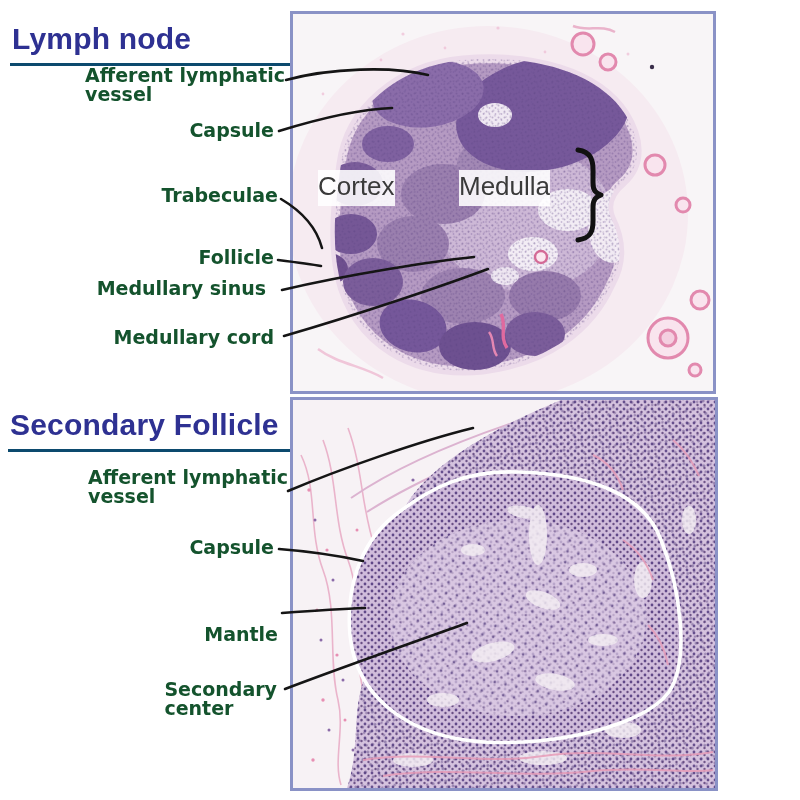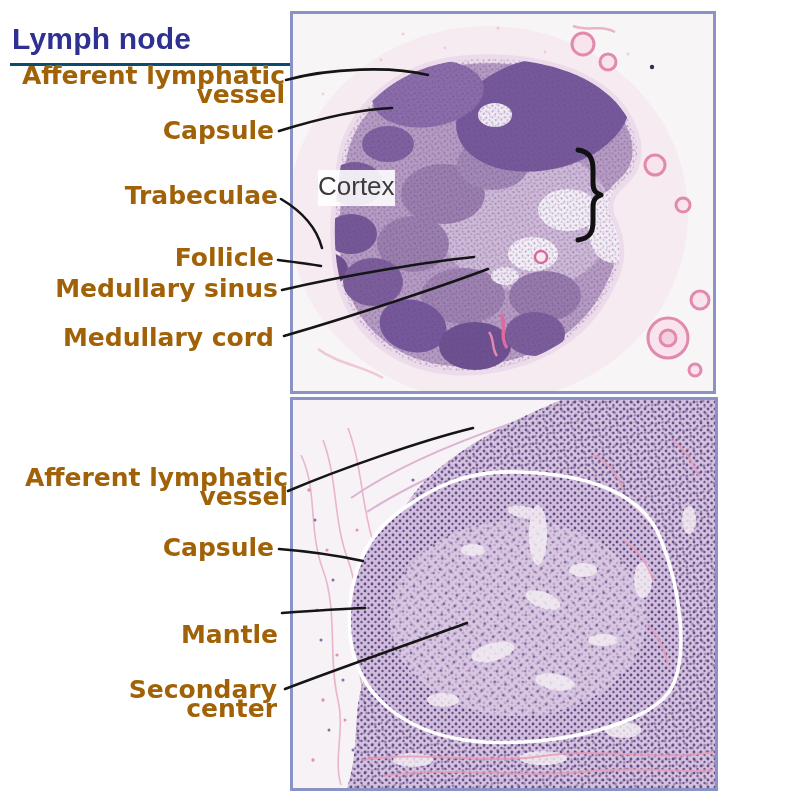--- a/index.html
+++ b/index.html
@@ -1,35 +1,36 @@
 <!DOCTYPE html>
 <html><head>
 <meta charset="utf-8">
 <style>
   html,body{margin:0;padding:0;background:#fff;}
   #stage{position:relative;width:800px;height:800px;background:#fff;overflow:hidden;
          font-family:"Liberation Sans",sans-serif;}
   .sec-title{position:absolute;font-family:"Liberation Sans",sans-serif;font-size:30px;
              font-weight:600;color:#2e3192;border-bottom:3px solid #0c4a6e;
              padding:0 0 7px 2px;letter-spacing:0.2px;}
-  .lbl{position:absolute;text-align:right;font-family:"DejaVu Sans",sans-serif;
-       font-weight:bold;font-size:25px;line-height:19px;color:#a16207;white-space:nowrap;}
+  .lbl{position:absolute;text-align:left;font-family:"DejaVu Sans",sans-serif;
+       font-weight:bold;font-size:19px;line-height:19px;color:#14532d;white-space:nowrap;}
   .micro{position:absolute;border:3px solid #8a92c6;background:#f8f5f7;}
   .micro svg{display:block;}
   .ov{position:absolute;background:rgba(255,255,255,0.88);color:#3a3a3a;
       font-family:"Liberation Sans",sans-serif;font-size:26px;padding:1px 0 4px;z-index:6;}
   #annot{position:absolute;left:0;top:0;z-index:5;pointer-events:none;}
 </style>
 </head>
 <body>
 
 <div id="stage">
 
   <div class="sec-title" style="left:10px;top:22px;width:284px;">Lymph node</div>
 
+  <div class="sec-title" style="left:8px;top:408px;width:288px;">Secondary Follicle</div>
 
   <div class="micro" style="left:290px;top:11px;width:420px;height:377px;">
     <svg width="420" height="377" viewBox="0 0 420 377">
       <defs>
         <pattern id="pt1" width="6" height="6" patternUnits="userSpaceOnUse">
           <circle cx="1.5" cy="1.5" r="1" fill="#5f4587"></circle>
           <circle cx="4.5" cy="4" r="0.9" fill="#6d5294"></circle>
         </pattern>
         <pattern id="pt2" width="7" height="7" patternUnits="userSpaceOnUse" patternTransform="rotate(28)">
           <circle cx="2" cy="2" r="1" fill="#55407e"></circle>
@@ -213,21 +214,21 @@
   </div>
   <div class="lbl" style="right:526px;top:121px;">
     <span>Capsule</span>
   </div>
   <div class="lbl" style="right:522px;top:186px;">
     <span>Trabeculae</span>
   </div>
   <div class="lbl" style="right:526px;top:248px;">
     <span>Follicle</span>
   </div>
-  <div class="lbl" style="right:522px;top:279px;">
+  <div class="lbl" style="right:534px;top:279px;">
     <span>Medullary sinus</span>
   </div>
   <div class="lbl" style="right:526px;top:328px;">
     <span>Medullary cord</span>
   </div>
 
   <div class="lbl" style="right:512px;top:468px;">
     <span>Afferent lymphatic</span><br>
     <span>vessel</span>
   </div>
@@ -236,20 +237,21 @@
   </div>
   <div class="lbl" style="right:522px;top:602px;margin-top:23px;">
     <span>Mantle</span>
   </div>
   <div class="lbl" style="right:523px;top:680px;">
     <span>Secondary</span><br>
     <span>center</span>
   </div>
 
   <div class="ov" style="left:318px;top:170px;">Cortex</div>
+  <div class="ov" style="left:459px;top:170px;">Medulla</div>
 
   <svg id="annot" width="800" height="800" viewBox="0 0 800 800">
     <g fill="none" stroke="#151515" stroke-width="2.6" stroke-linecap="round">
       <path d="M286,80 C330,68 392,66 428,75"></path>
       <path d="M279,131 C318,119 362,109 392,108"></path>
       <path d="M281,199 C303,212 317,229 322,248"></path>
       <path d="M278,260 C294,262 310,264 321,266"></path>
       <path d="M282,290 C350,274 435,261 474,257"></path>
       <path d="M284,336 C360,314 445,285 488,269"></path>
       <path d="M288,491 C340,469 420,441 473,428"></path>

